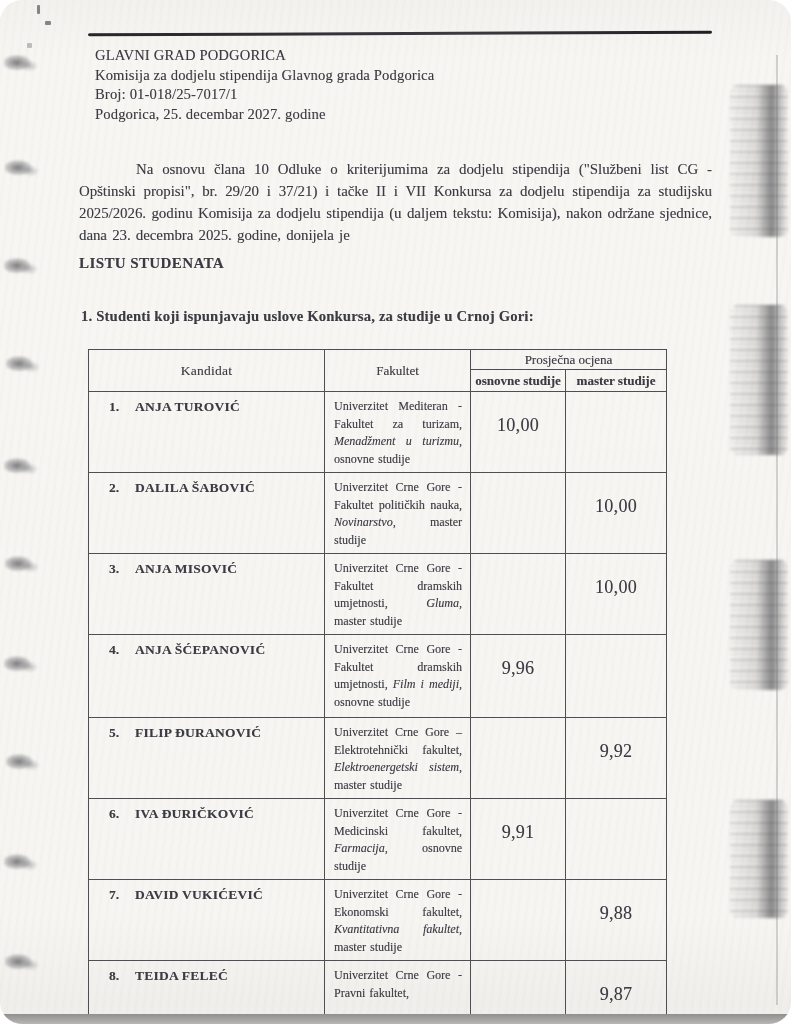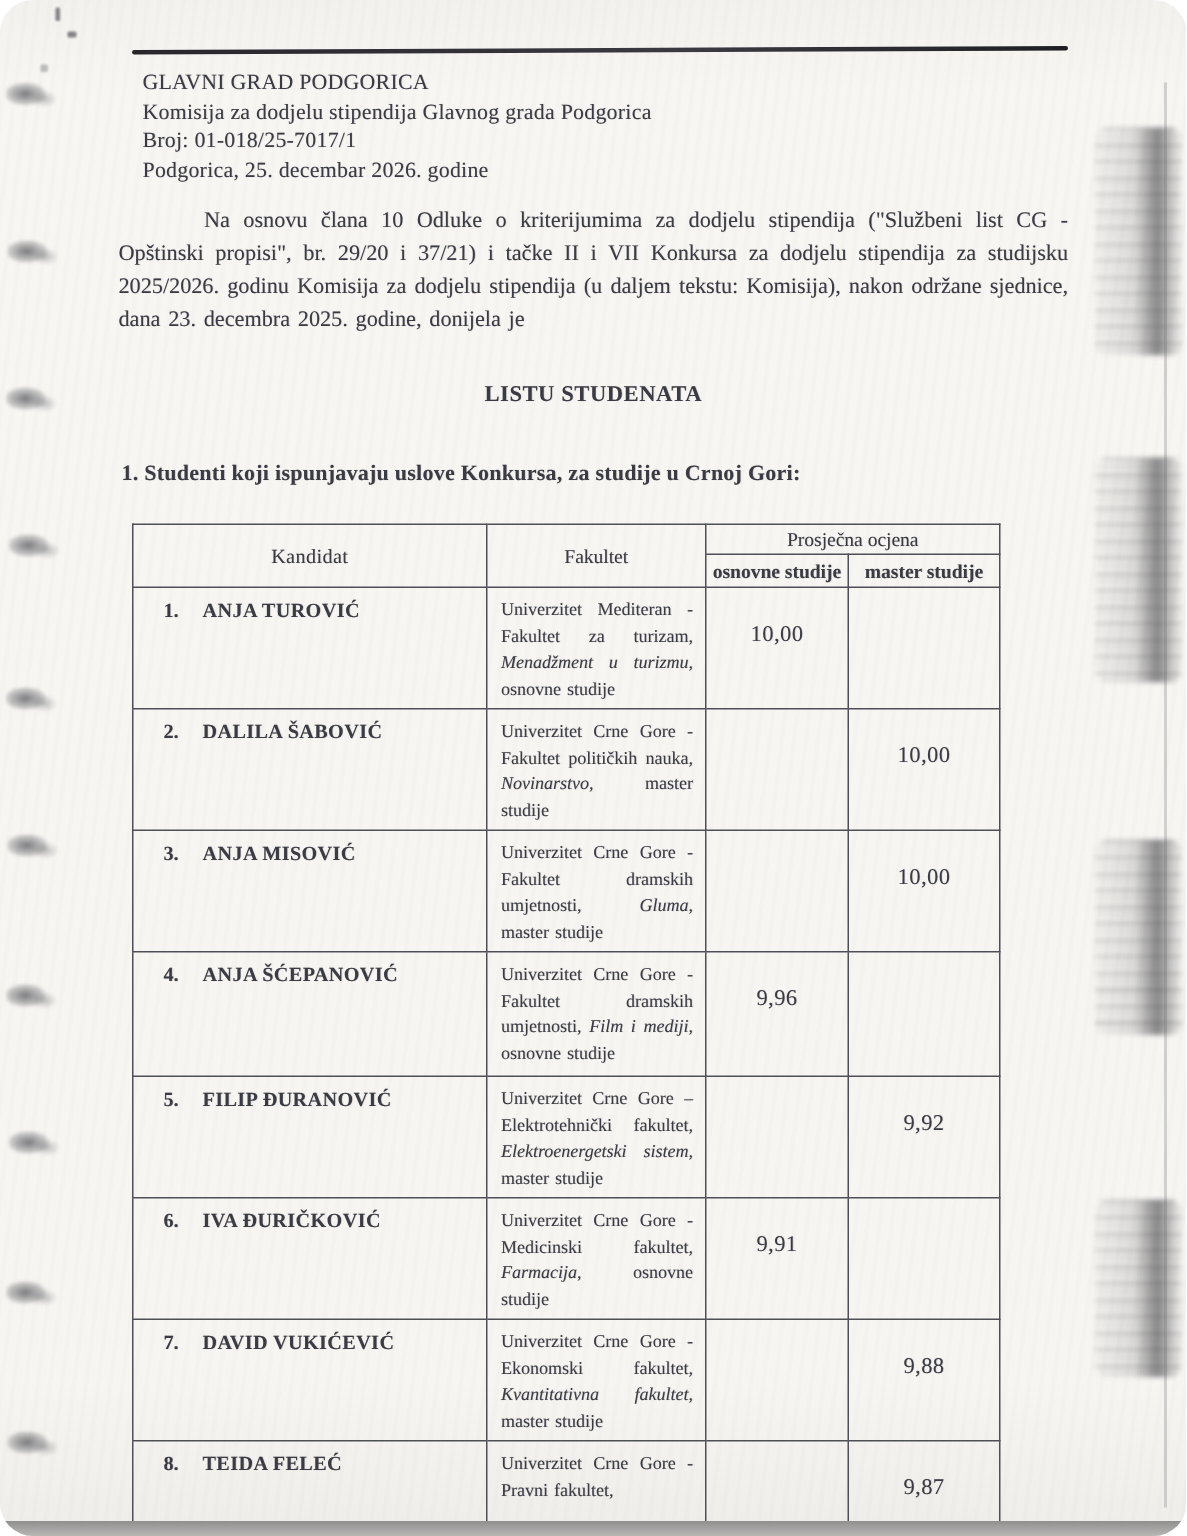--- a/index.html
+++ b/index.html
@@ -29,30 +29,30 @@
   }
 
   
   .letterhead {
     position: absolute; left: 95px; top: 46px;
     font-size: 14.5px; line-height: 19.5px; letter-spacing: 0.2px;
   }
 
   
   .intro {
-    position: absolute; left: 79px; top: 136px; width: 633px;
+    position: absolute; left: 79px; top: 158px; width: 633px;
     font-size: 14.8px; line-height: 22px;
     text-align: justify; text-indent: 57px;
     word-spacing: 1.5px;
   }
 
   
   .doc-title {
     position: absolute; left: 79px; top: 254px; width: 633px;
-    text-align: center; font-weight: bold;
+    font-weight: bold;
     font-size: 15px; line-height: 19.5px; letter-spacing: 0.4px;
   }
 
   .section-heading {
     position: absolute; left: 81px; top: 308px;
     font-weight: bold; font-size: 14.6px; letter-spacing: 0.2px;
   }
 
   
   table.students {
@@ -77,21 +77,21 @@
   .rownum { display: inline-block; font-weight: bold; width: 26px; font-size: 13.4px; }
   .cname  { font-weight: bold; font-size: 13.4px; letter-spacing: 0.3px; }
 
   td.c-fac {
     padding: 6px 8px 4px 9px;
     text-align: justify; line-height: 17.5px; font-size: 12px;
     word-spacing: 1px;
   }
   td.c-fac em { font-family: "Liberation Serif", serif; }
 
-  td.c-score { text-align: center; padding-top: 23px; font-size: 15px; letter-spacing: 0.3px; margin-left: 24px; }
+  td.c-score { text-align: center; padding-top: 23px; font-size: 18px; letter-spacing: 0.3px; margin-left: 24px; }
 
   tbody tr:nth-child(1) td { height: 75px; }
   tbody tr:nth-child(2) td { height: 70px; }
   tbody tr:nth-child(3) td { height: 74px; }
   tbody tr:nth-child(4) td { height: 83px; }
   tbody tr:nth-child(5) td { height: 78px; }
   tbody tr:nth-child(6) td { height: 62px; }
   tbody tr:nth-child(7) td { height: 70px; }
   tbody tr:nth-child(8) td { height: 65px; }
 
@@ -125,21 +125,21 @@
 <body>
 
 <div class="page">
 
   <div class="top-rule"></div>
 
   <div class="letterhead ink">
     <div>GLAVNI GRAD PODGORICA</div>
     <div>Komisija za dodjelu stipendija Glavnog grada Podgorica</div>
     <div>Broj: 01-018/25-7017/1</div>
-    <div>Podgorica, 25. decembar 2026. godine</div>
+    <div>Podgorica, 25. decembar 2027. godine</div>
   </div>
 
   <p class="intro ink">Na osnovu člana 10 Odluke o kriterijumima za dodjelu stipendija ("Službeni list CG - Opštinski propisi", br. 29/20 i 37/21) i tačke II i VII Konkursa za dodjelu stipendija za studijsku 2025/2026. godinu Komisija za dodjelu stipendija (u daljem tekstu: Komisija), nakon održane sjednice, dana 23. decembra 2025. godine, donijela je</p>
 
   <div class="doc-title ink">
     <div>LISTU STUDENATA</div>
   </div>
 
   <div class="section-heading ink">1. Studenti koji ispunjavaju uslove Konkursa, za studije u Crnoj Gori:</div>
 

